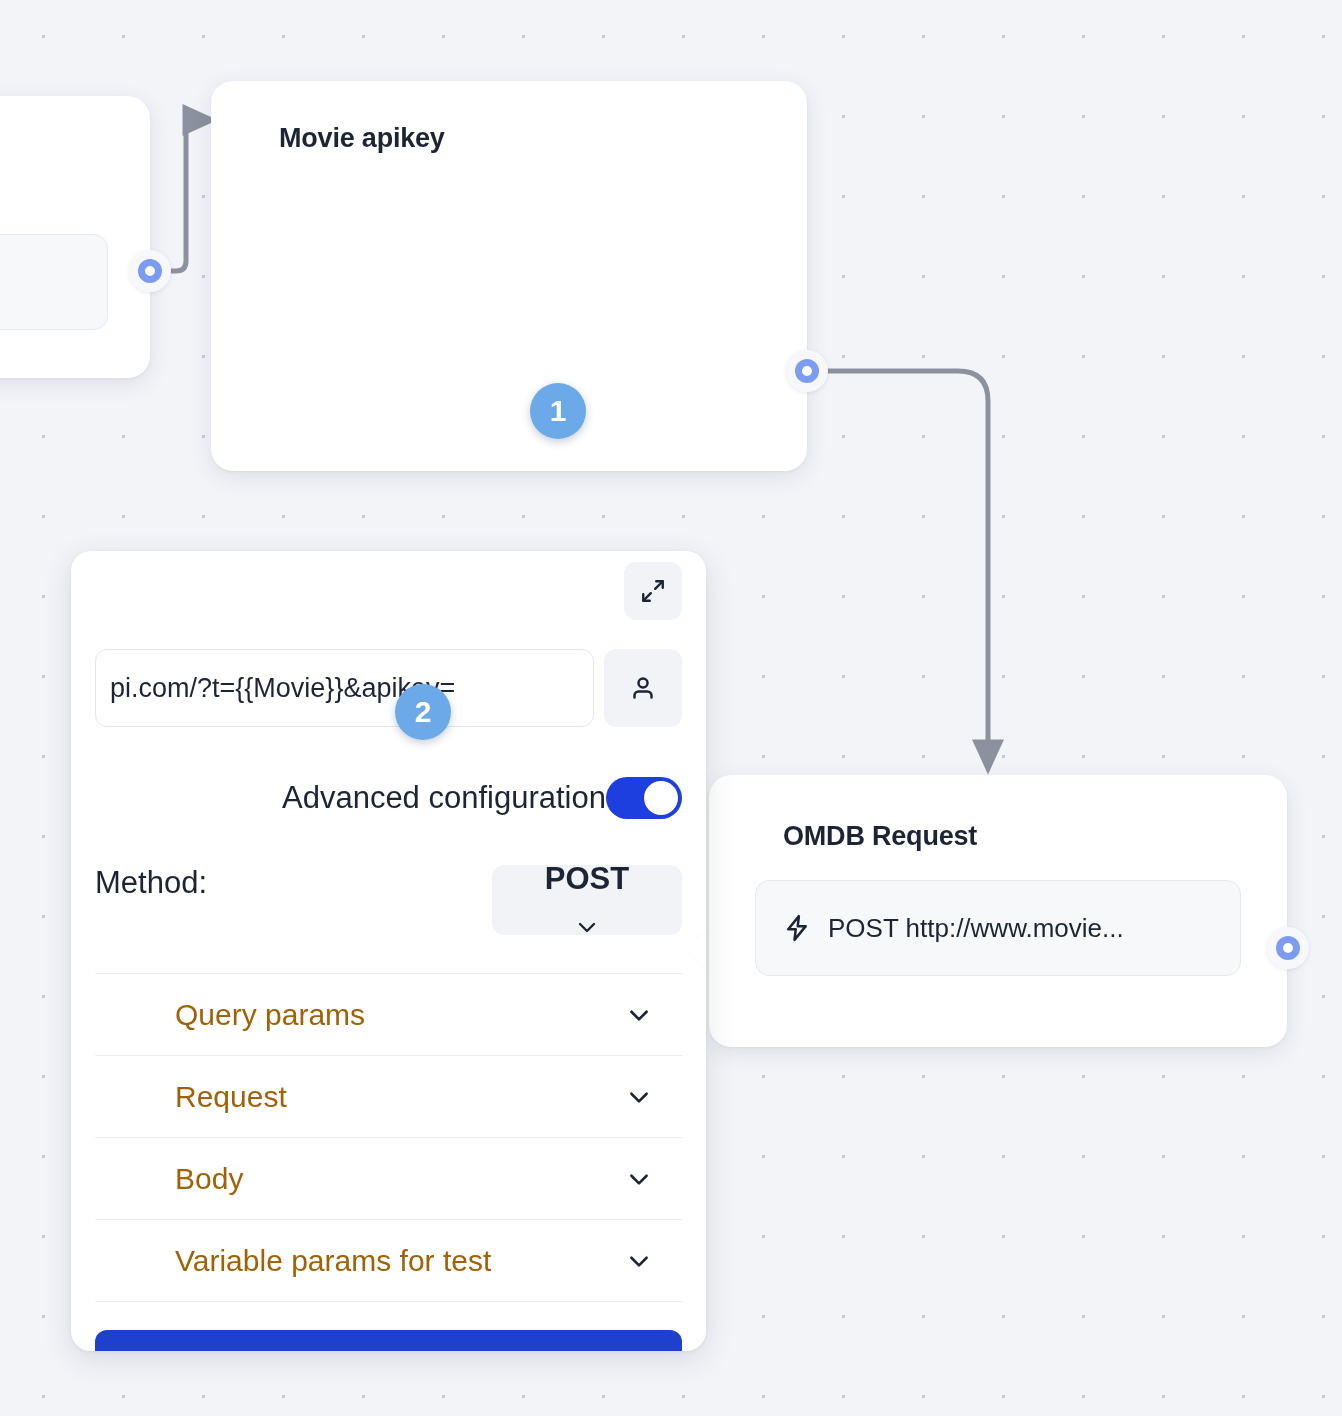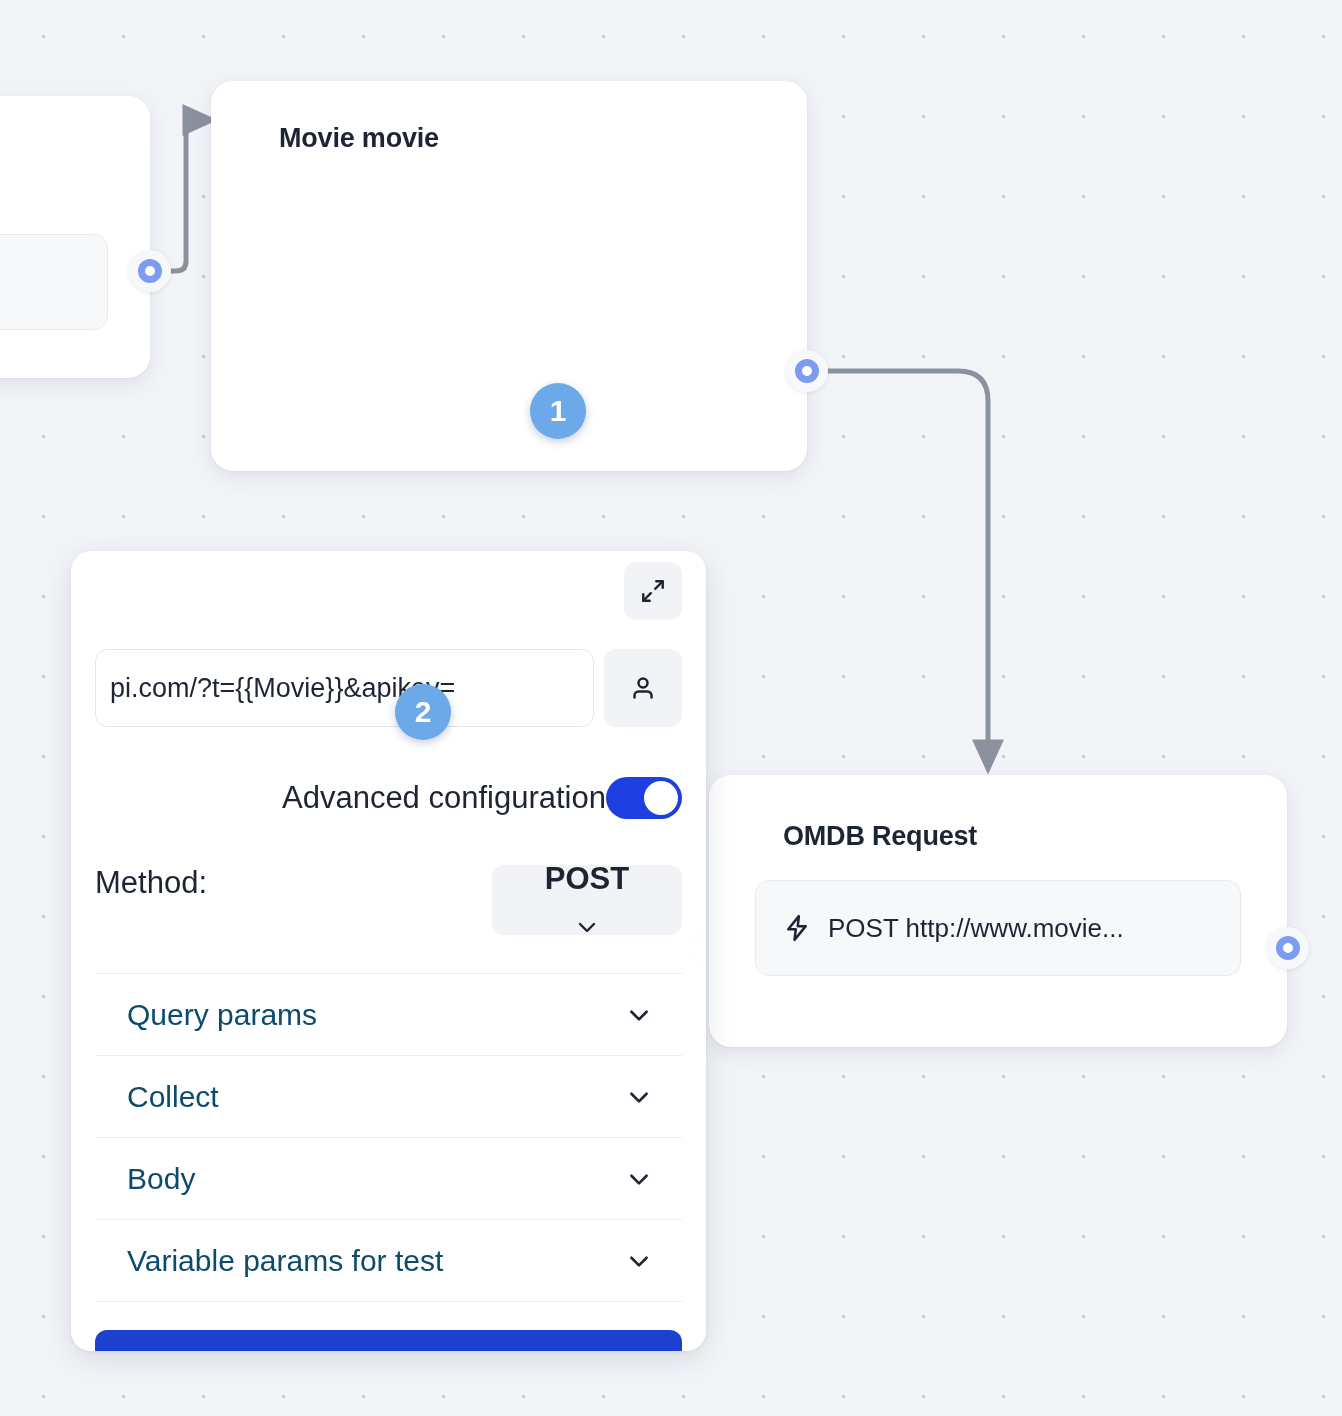--- a/index.html
+++ b/index.html
@@ -267,21 +267,21 @@
 
   .acc-item {
     display: flex;
     align-items: center;
     justify-content: space-between;
     height: 82px;
     border-bottom: 1px solid #ebedf1;
     padding: 0 30px 0 32px;
     cursor: pointer;
   }
-  .acc-label { font-size: 30px; color: #0c4a6e; }
+  .acc-label { font-size: 30px; color: #a16207; margin-left: 48px; }
 
   .test-btn {
     margin-top: 28px;
     width: 100%;
     height: 78px;
     background: #1e40ce;
     color: #ffffff;
     border: none;
     border-radius: 12px;
     font-size: 30px;
@@ -308,21 +308,21 @@
 
     <path d="M824,371 L958,371 Q988,371 988,401 L988,758" fill="none" stroke="#8b919e" stroke-width="5" stroke-linecap="round" marker-end="url(#arrowhead)"></path>
   </svg>
 
   <div class="node" id="node-prev">
     <div class="inner-box"></div>
   </div>
   <div class="port" style="left:129px; top:250px;"></div>
 
   <div class="node" id="node-movie">
-    <div class="node-title">Movie movie</div>
+    <div class="node-title">Movie apikey</div>
 
 
   </div>
   <div class="step-dot" style="left:530px; top:383px;">1</div>
   <div class="port" style="left:786px; top:350px;"></div>
 
   <div class="node" id="node-omdb">
     <div class="node-title">OMDB Request</div>
     <div class="node-row">
       <span style="display:flex;align-items:center;">
@@ -381,21 +381,21 @@
     <div class="acc-item">
       <span class="acc-label">Query params</span>
       <span style="display:flex;">
         <svg width="26" height="26" viewBox="0 0 24 24" fill="none" stroke="#1d2433" stroke-width="2.4" stroke-linecap="round" stroke-linejoin="round">
             <path d="M5 9 L12 16 L19 9"></path>
           </svg>
       </span>
     </div>
 
     <div class="acc-item">
-      <span class="acc-label">Collect</span>
+      <span class="acc-label">Request</span>
       <span style="display:flex;">
         <svg width="26" height="26" viewBox="0 0 24 24" fill="none" stroke="#1d2433" stroke-width="2.4" stroke-linecap="round" stroke-linejoin="round">
             <path d="M5 9 L12 16 L19 9"></path>
           </svg>
       </span>
     </div>
 
     <div class="acc-item">
       <span class="acc-label">Body</span>
       <span style="display:flex;">

